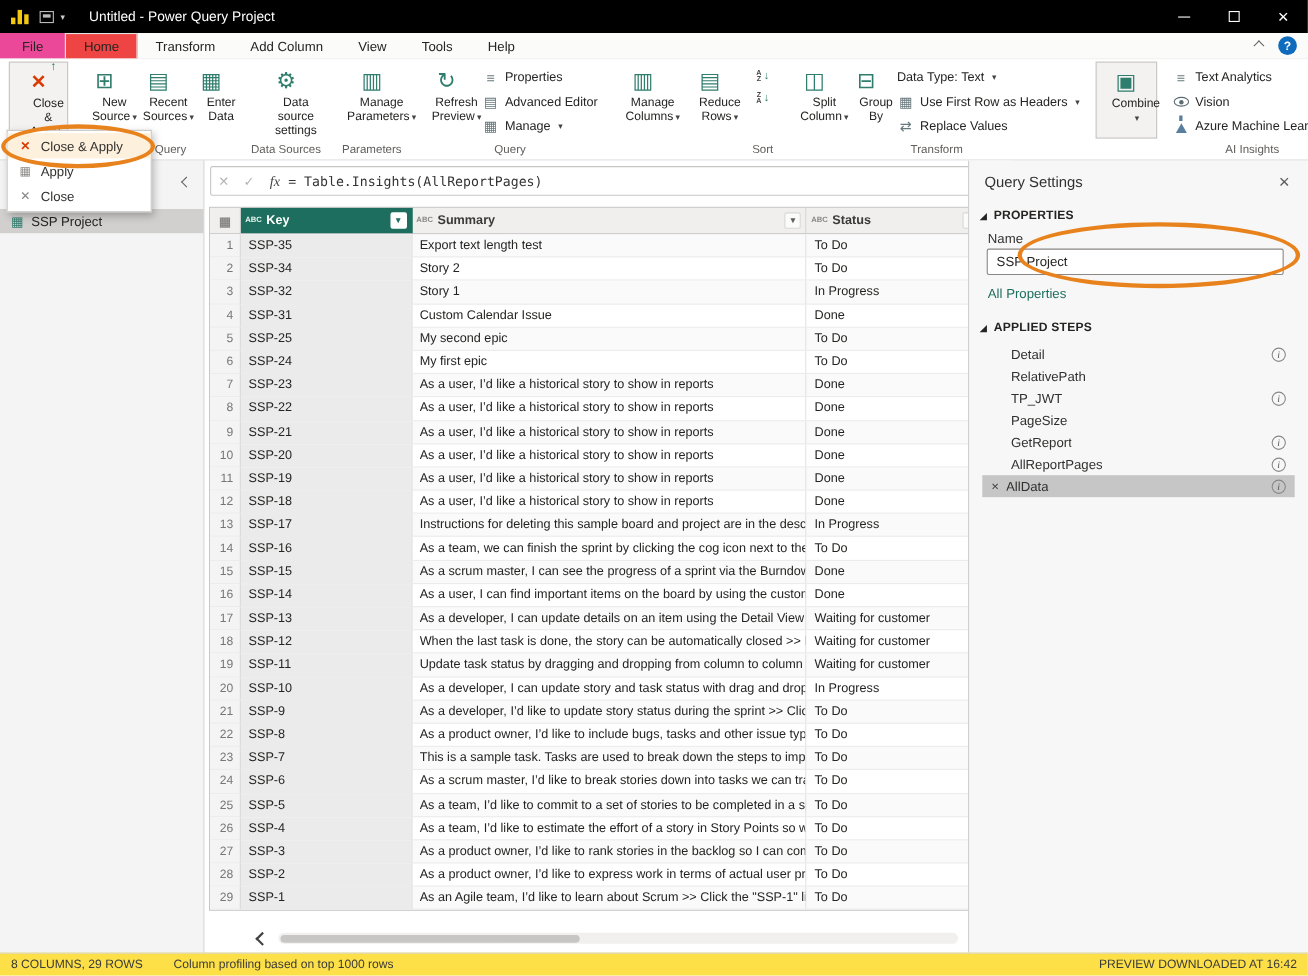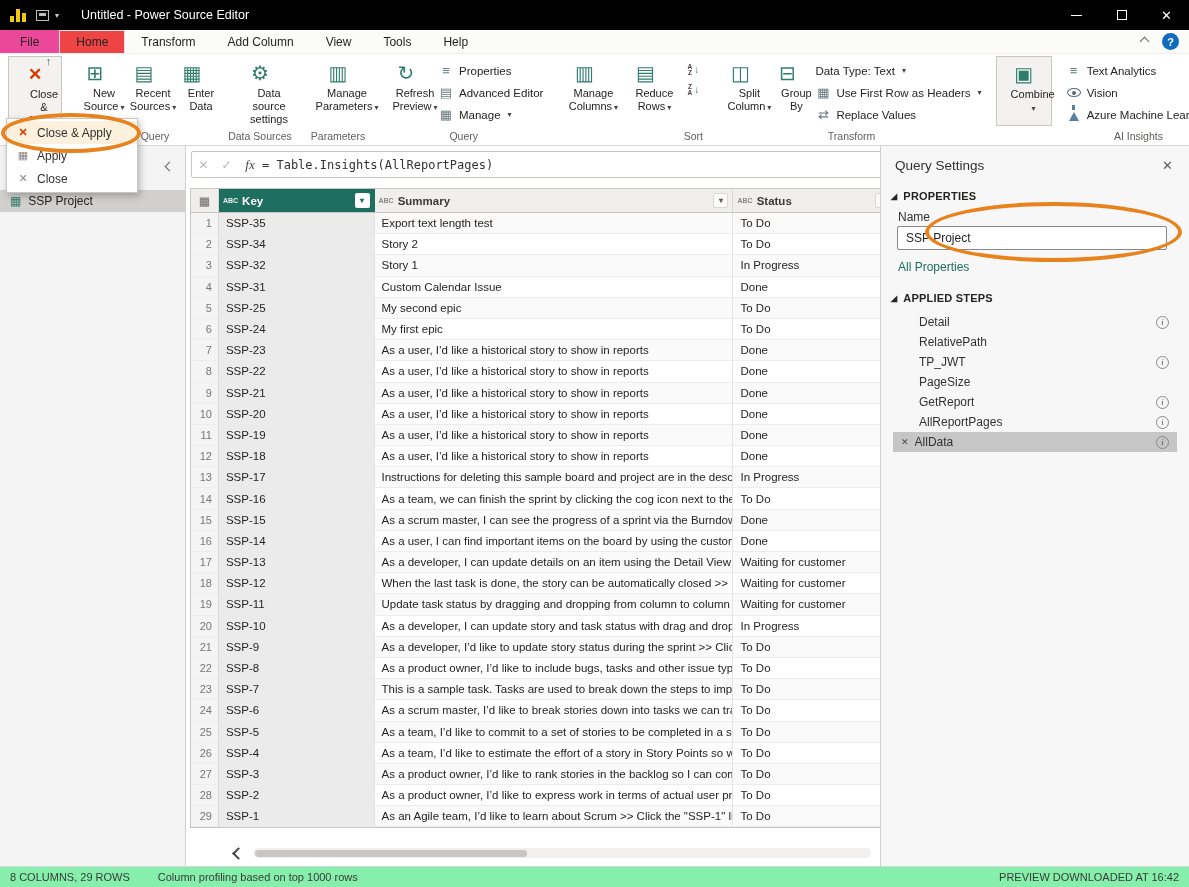--- a/index.html
+++ b/index.html
@@ -128,37 +128,37 @@
   .allprops{position:absolute;top:114px;left:17px;font-size:12px;color:#1d6e5e;}
   .steps-h{top:146px;}
   .steps{position:absolute;top:166px;left:12px;right:12px;}
   .step{display:flex;align-items:center;gap:6px;height:20px;padding:0 8px 0 26px;font-size:12px;color:#323130;}
   .step.sel{background:#c6c6c6;padding-left:8px;}
   .stepx{font-size:9px;color:#444;}
   .stepname{white-space:nowrap;overflow:hidden;}
   .info{margin-left:auto;width:13px;height:13px;border:1px solid #8a8886;border-radius:50%;font-size:9px;font-family:"Liberation Serif",serif;font-style:italic;color:#555;display:flex;align-items:center;justify-content:center;flex:none;}
 
   
-  .statusbar{position:absolute;left:0;right:0;bottom:0;height:21px;background:#86efac;border-top:1px solid #d8d8d8;display:flex;align-items:center;font-size:11px;color:#3b3a39;padding:0 10px;gap:28px;}
+  .statusbar{position:absolute;left:0;right:0;bottom:0;height:21px;background:#fde047;border-top:1px solid #d8d8d8;display:flex;align-items:center;font-size:11px;color:#3b3a39;padding:0 10px;gap:28px;}
   .sb-right{margin-left:auto;}
 </style>
 </head>
 <body>
 
 <div class="app">
 
   <div class="titlebar">
     <span class="pbi-icon">
         <i></i>
         <i></i>
         <i></i>
       </span>
     <span class="qat-icon"></span>
     <span class="qat-drop">▾</span>
-    <span class="win-title">Untitled - Power Source Editor</span>
+    <span class="win-title">Untitled - Power Query Project</span>
     <span class="winbtns">
       <span class="winbtn min">
           <span></span>
         </span>
       <span class="winbtn max">
           <span></span>
         </span>
       <span class="winbtn">✕</span>
     </span>
   </div>

